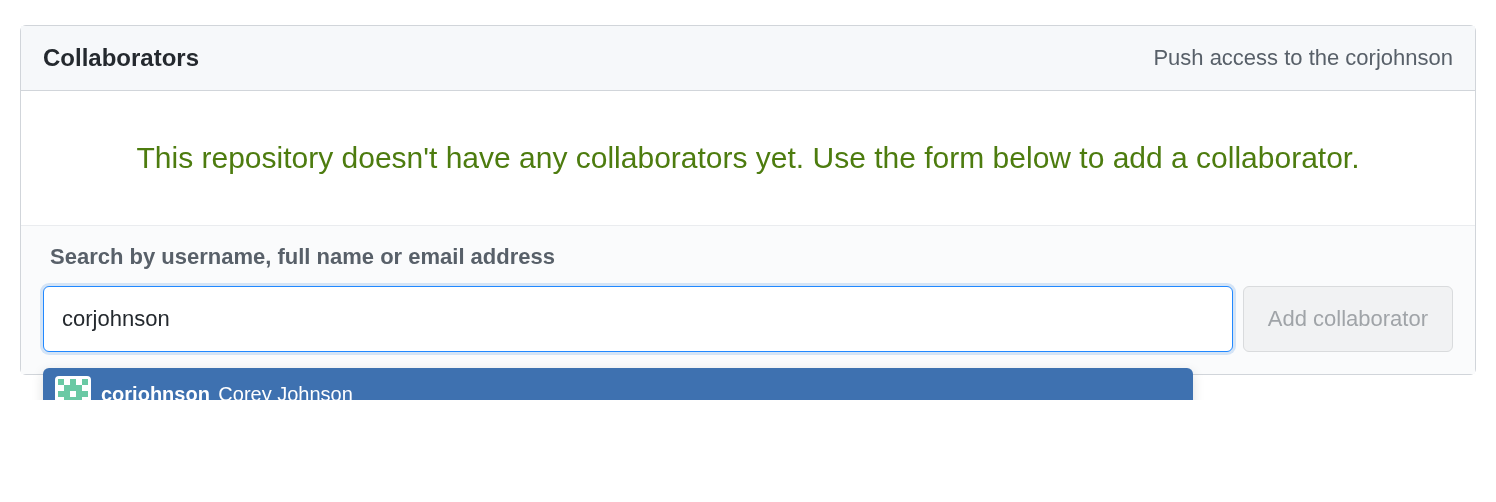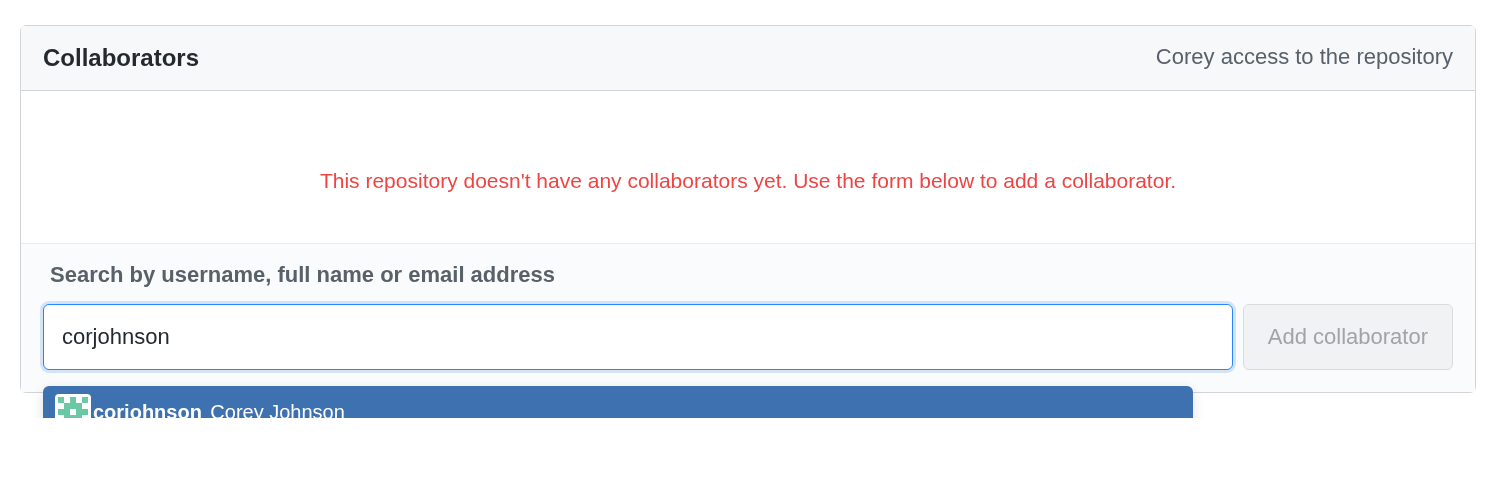--- a/index.html
+++ b/index.html
@@ -13,44 +13,43 @@
       padding: 25px 20px;
     }
     .panel {
       border: 1px solid #d1d5da;
       border-radius: 6px;
       overflow: visible;
     }
     .panel-header {
       display: flex;
       justify-content: space-between;
-      align-items: flex-start;
+      align-items: center;
       padding: 18px 22px;
       background: #f6f8fa;
       border-bottom: 1px solid #d1d5da;
     }
     .panel-title {
       font-size: 24px;
       font-weight: 600;
       color: #24292e;
     }
     .panel-subtitle {
       font-size: 22px;
       color: #586069;
       font-weight: 400;
     }
     .panel-body {
       padding: 50px 22px;
       text-align: center;
       background: #ffffff;
     }
     .empty-message {
-      font-size: 21px;
-      color: #ef4444;
-      margin-top: 28px;
+      font-size: 30px;
+      color: #4d7c0f;
     }
     .panel-footer {
       padding: 18px 22px 22px 22px;
       background: #fafbfc;
       border-top: 1px solid #eaecef;
       position: relative;
     }
     .search-label {
       display: block;
       font-size: 22px;
@@ -98,21 +97,21 @@
       box-shadow: 0 4px 12px rgba(27,31,35,0.15);
       overflow: hidden;
     }
     .ac-item {
       display: flex;
       align-items: center;
       padding: 8px 12px;
       background: #3e71b0;
       color: #ffffff;
       cursor: pointer;
-      gap: 2px;
+      gap: 10px;
     }
     .identicon {
       width: 36px;
       height: 36px;
       border-radius: 4px;
       background: #ffffff;
       flex-shrink: 0;
       display: grid;
       grid-template-columns: repeat(5, 1fr);
       grid-template-rows: repeat(5, 1fr);
@@ -136,21 +135,21 @@
       color: #ffffff;
       margin-left: 4px;
     }
   </style>
 </head>
 <body>
 
 <div class="panel">
   <div class="panel-header">
     <h2 class="panel-title">Collaborators</h2>
-    <span class="panel-subtitle">Corey access to the repository</span>
+    <span class="panel-subtitle">Push access to the corjohnson</span>
   </div>
   <div class="panel-body">
     <p class="empty-message">This repository doesn't have any collaborators yet. Use the form below to add a collaborator.</p>
   </div>
   <div class="panel-footer">
     <label class="search-label">Search by username, full name or email address</label>
     <div class="search-row">
       <input type="text" class="search-input" value="corjohnson" style="">
       <button class="add-button">Add collaborator</button>
     </div>

